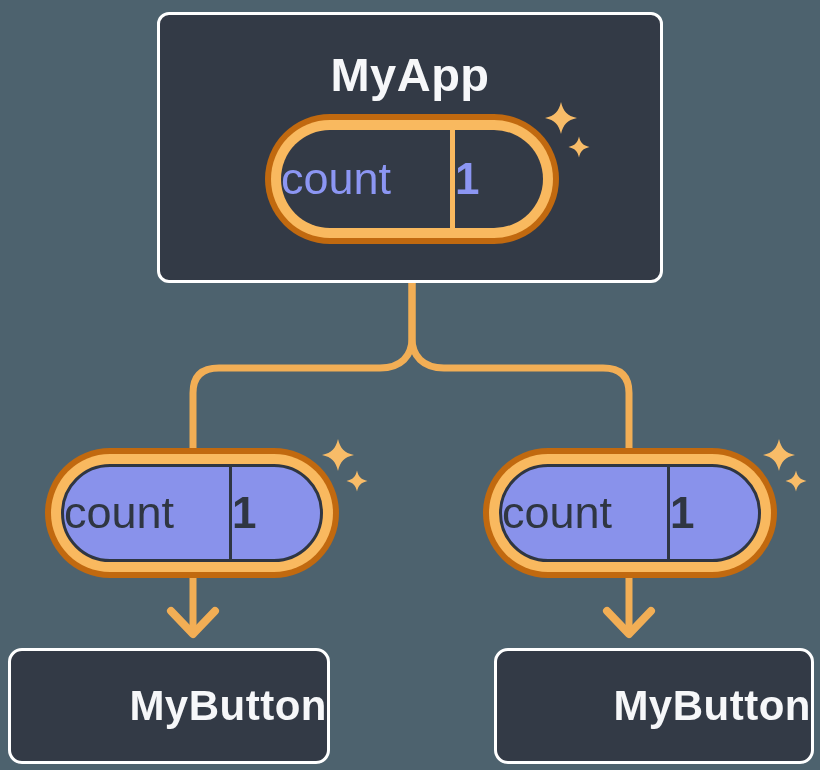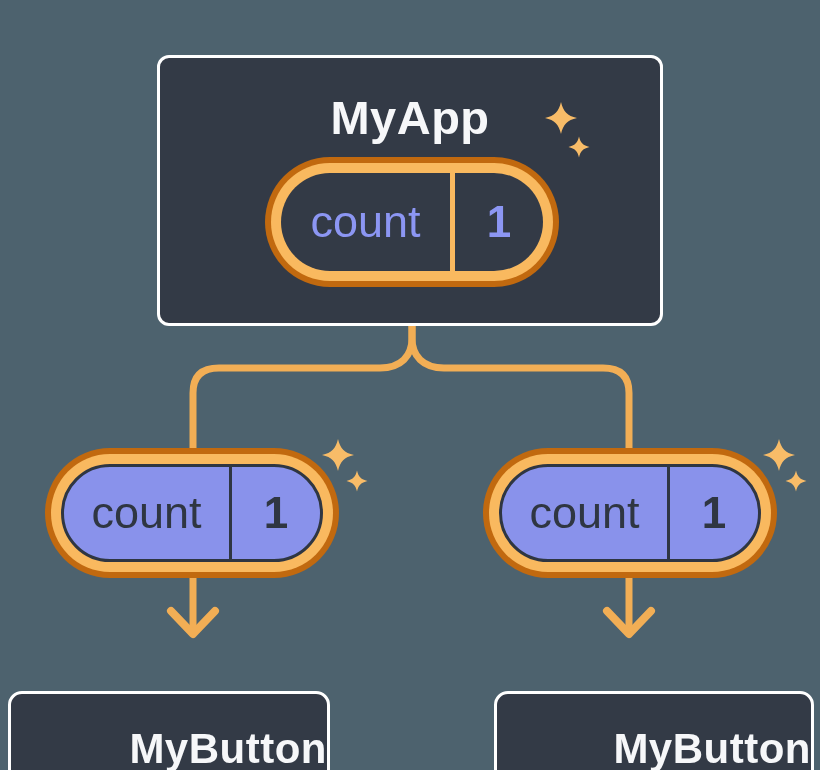--- a/index.html
+++ b/index.html
@@ -19,21 +19,20 @@
   }
   svg.layer{position:absolute; left:0; top:0; pointer-events:none;}
   .connector-layer{z-index:1;}
   .sparkle-layer{z-index:5;}
 
   .node-card{
     position:absolute; box-sizing:border-box;
     background:var(--node,#333A46);
     border:3px solid var(--node_border,#fff);
     z-index:2;
-    margin-top:43px;
   }
   .root-card{left:157px; top:12px; width:506px; height:271px; border-radius:12px;}
   .leaf-card{width:322px; height:116px; border-radius:14px; display:flex; align-items:center; justify-content:flex-end;}
   .leaf-left{left:8px; top:648px;}
   .leaf-right{left:494px; top:648px; width:320px;}
 
   .root-title{
     position:absolute; left:0; top:32px; width:100%;
     text-align:center; color:var(--text,#F6F7F9);
     font-size:47px; font-weight:600; letter-spacing:.5px;
@@ -66,21 +65,21 @@
 
   .pill-child .pill-body{
     background:var(--purple,#8992EB);
     border:3px solid var(--navy,#2F3642);
   }
   .pill-child .pill-divider{width:3px; background:var(--navy,#2F3642);}
   .pill-child .pill-key,.pill-child .pill-value{color:var(--navy,#2F3642);}
   .pill-left{left:45px; top:448px;}
   .pill-right{left:483px; top:448px;}
 
-  .pill-seg{display:flex; align-items:center; justify-content:center;}
+  .pill-seg{display:flex; align-items:center; justify-content:flex-start;}
   .pill-seg-key{flex:1 1 auto;}
   .pill-seg-value{flex:0 0 88px;}
   .pill-key{font-size:45px; font-weight:400;}
   .pill-value{font-size:44px; font-weight:700;}
 </style>
 </head>
 <body>
 
 <div class="stage">
 

